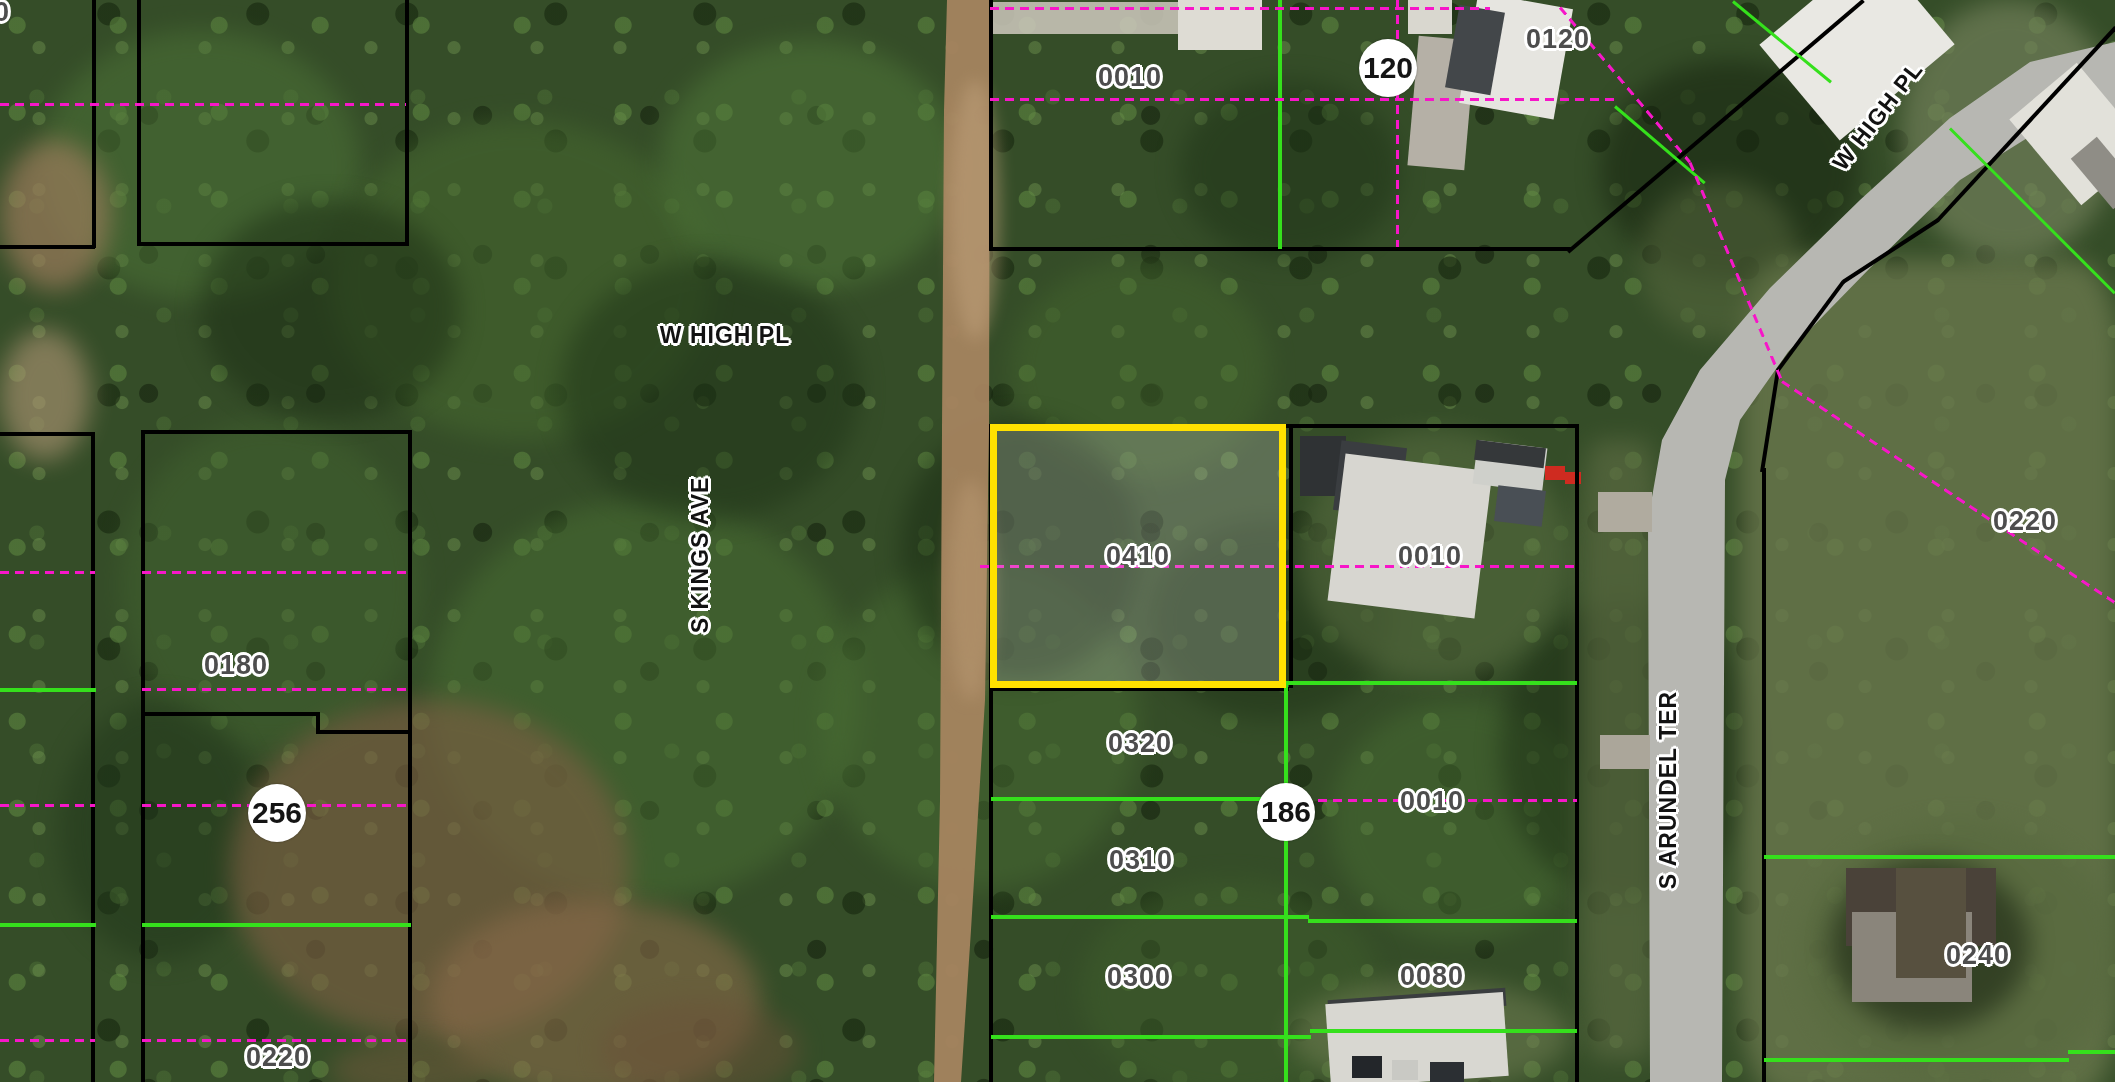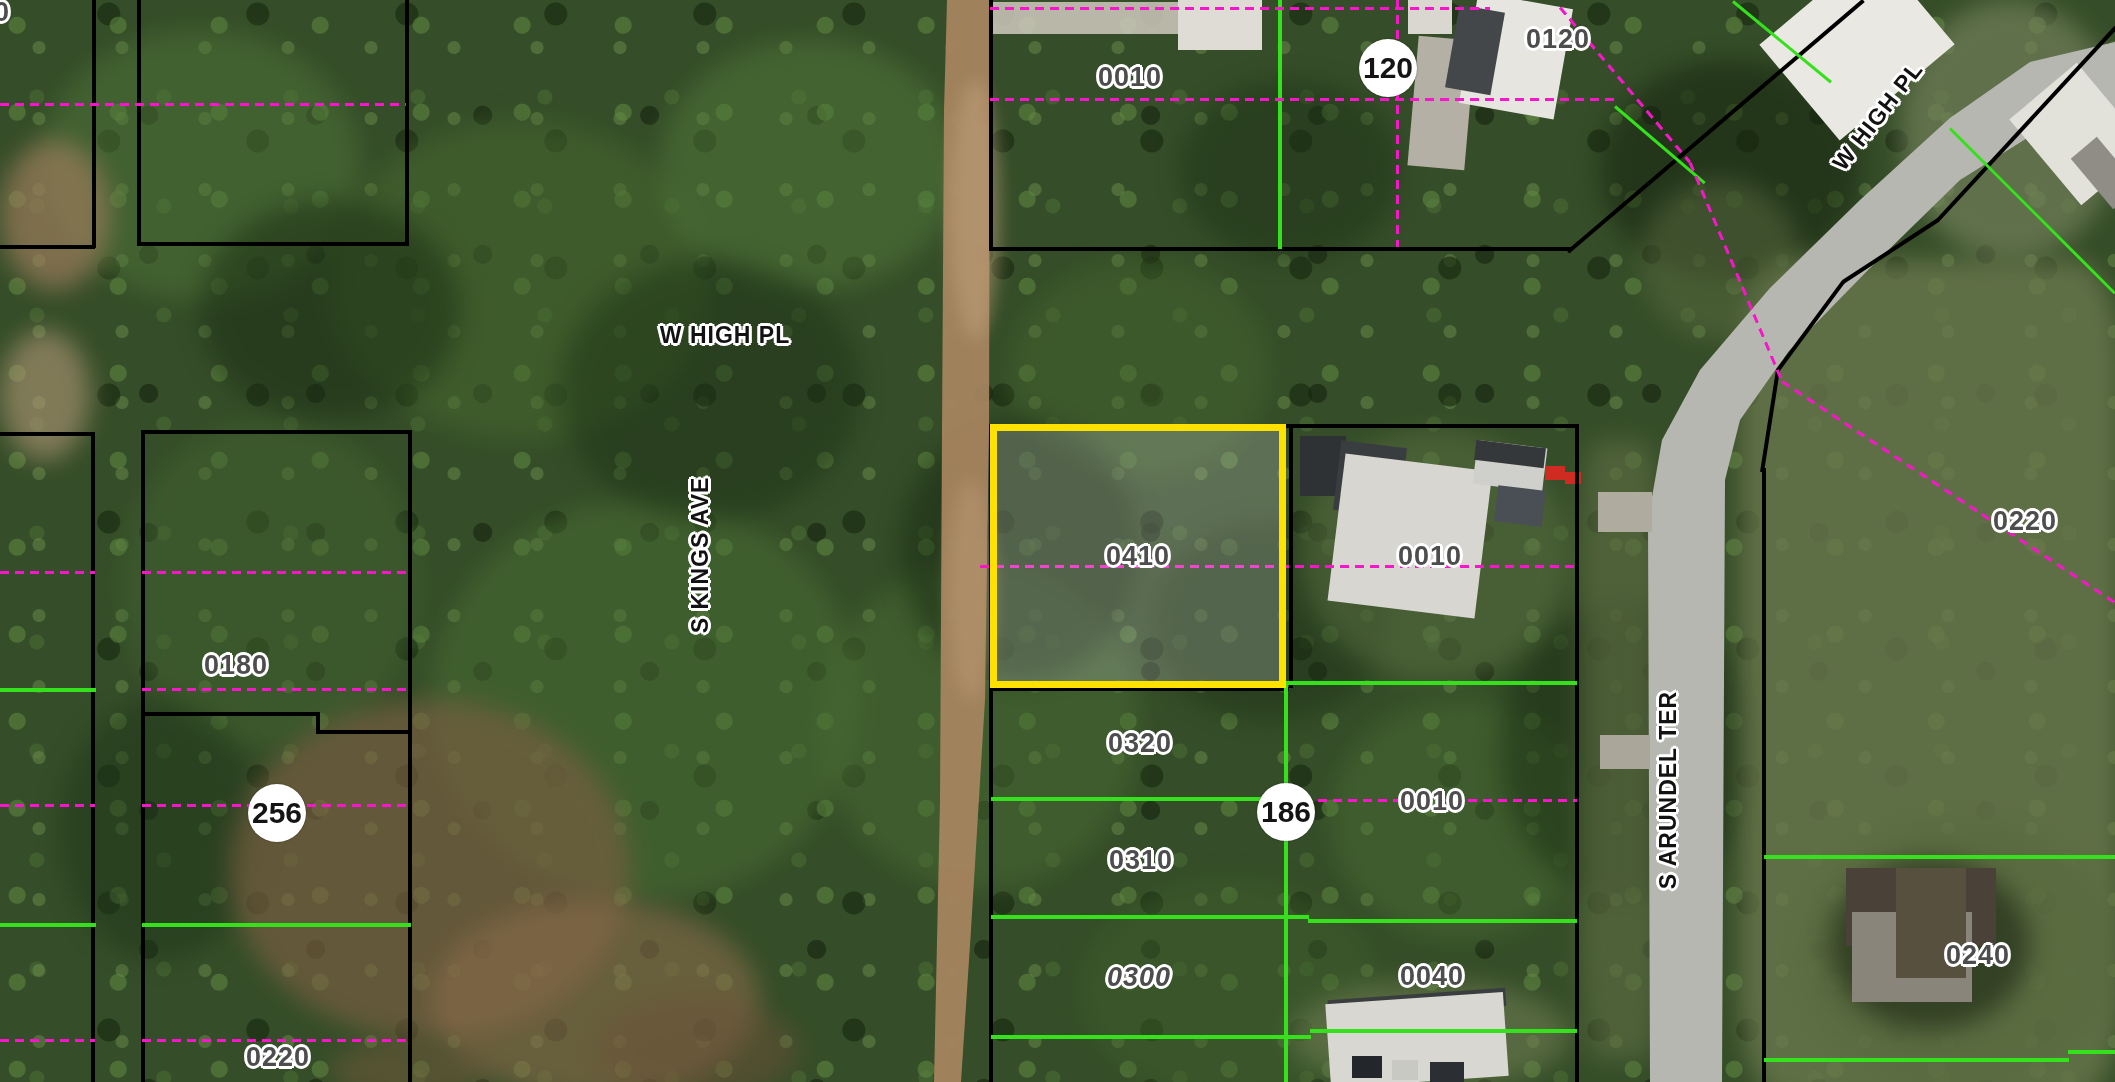--- a/index.html
+++ b/index.html
@@ -188,22 +188,22 @@
   <div class="sel" title="0330"></div>
 
   <div id="parcel-labels">
       <div class="plbl" style="left: 1130px; top: 77px; transform: translate(-50%, -50%);">0010</div>
       <div class="plbl" style="left: 1558px; top: 39px; transform: translate(-50%, -50%);">0120</div>
       <div class="plbl" style="left: 1138px; top: 556px; transform: translate(-50%, -50%);">0410</div>
       <div class="plbl" style="left: 1430px; top: 556px; transform: translate(-50%, -50%);">0010</div>
       <div class="plbl" style="left: 1140px; top: 743px; transform: translate(-50%, -50%);">0320</div>
       <div class="plbl" style="left: 1432px; top: 801px; transform: translate(-50%, -50%);">0010</div>
       <div class="plbl" style="left: 1141px; top: 860px; transform: translate(-50%, -50%);">0310</div>
-      <div class="plbl" style="left: 1139px; top: 977px; transform: translate(-50%, -50%); font-style: italic;">0300</div>
-      <div class="plbl" style="left: 1432px; top: 976px; transform: translate(-50%, -50%);">0040</div>
+      <div class="plbl" style="left: 1139px; top: 977px; transform: translate(-50%, -50%);">0300</div>
+      <div class="plbl" style="left: 1432px; top: 976px; transform: translate(-50%, -50%);">0080</div>
       <div class="plbl" style="left: 236px; top: 665px; transform: translate(-50%, -50%);">0180</div>
       <div class="plbl" style="left: 278px; top: 1057px; transform: translate(-50%, -50%);">0220</div>
       <div class="plbl" style="left: 2025px; top: 521px; transform: translate(-50%, -50%);">0220</div>
       <div class="plbl" style="left: 1978px; top: 955px; transform: translate(-50%, -50%);">0240</div>
       <div class="plbl" style="left: 2px; top: 12px; transform: translate(-50%, -50%);">0</div>
     </div>
   <div id="section-markers">
       <div class="mk" style="left: 1388px; top: 68px; transform: translate(-50%, -50%);">120</div>
       <div class="mk" style="left: 1286px; top: 812px; transform: translate(-50%, -50%);">186</div>
       <div class="mk" style="left: 277px; top: 813px; transform: translate(-50%, -50%);">256</div>

